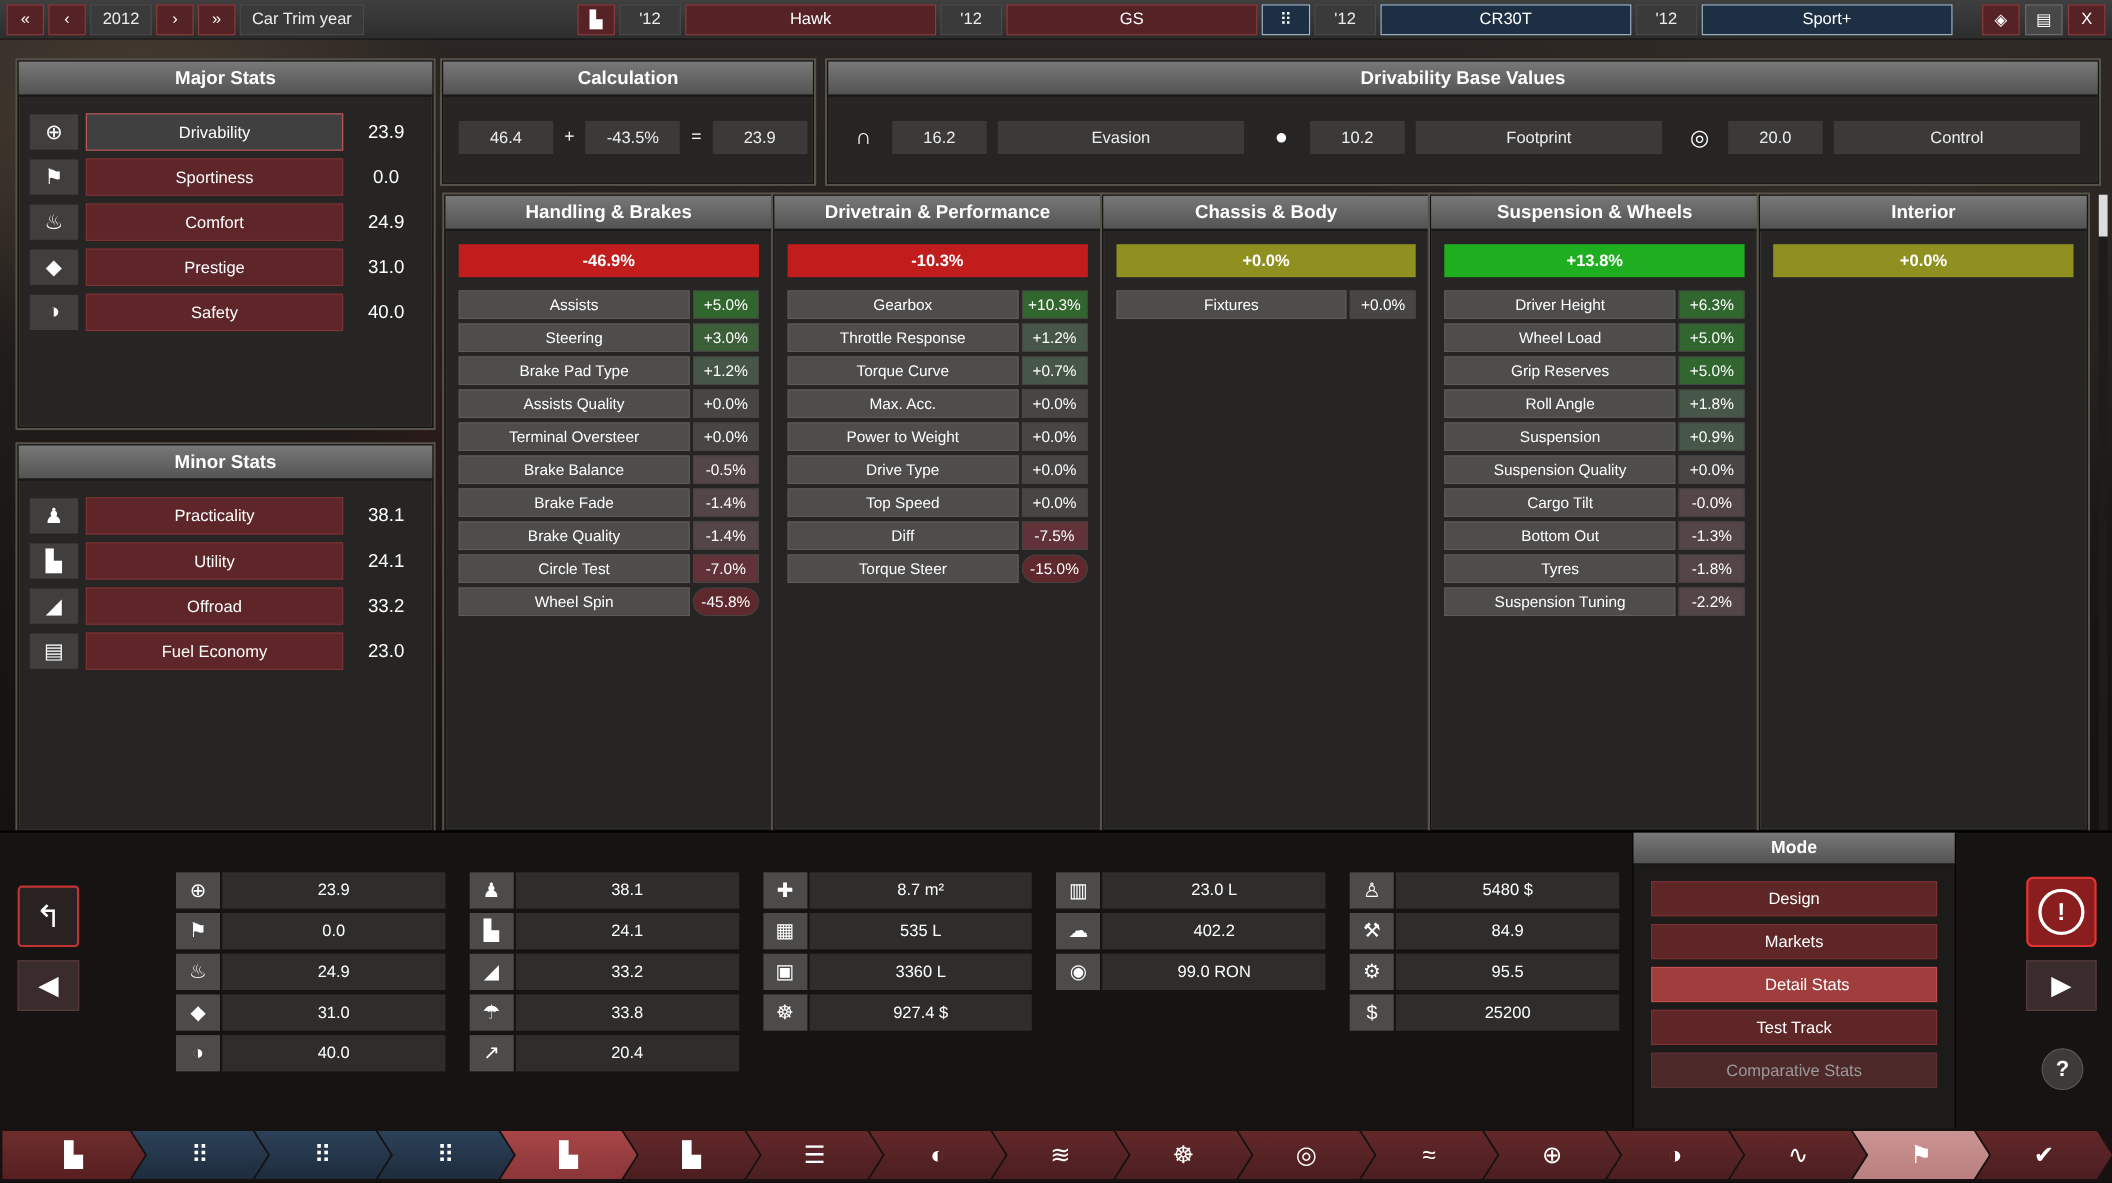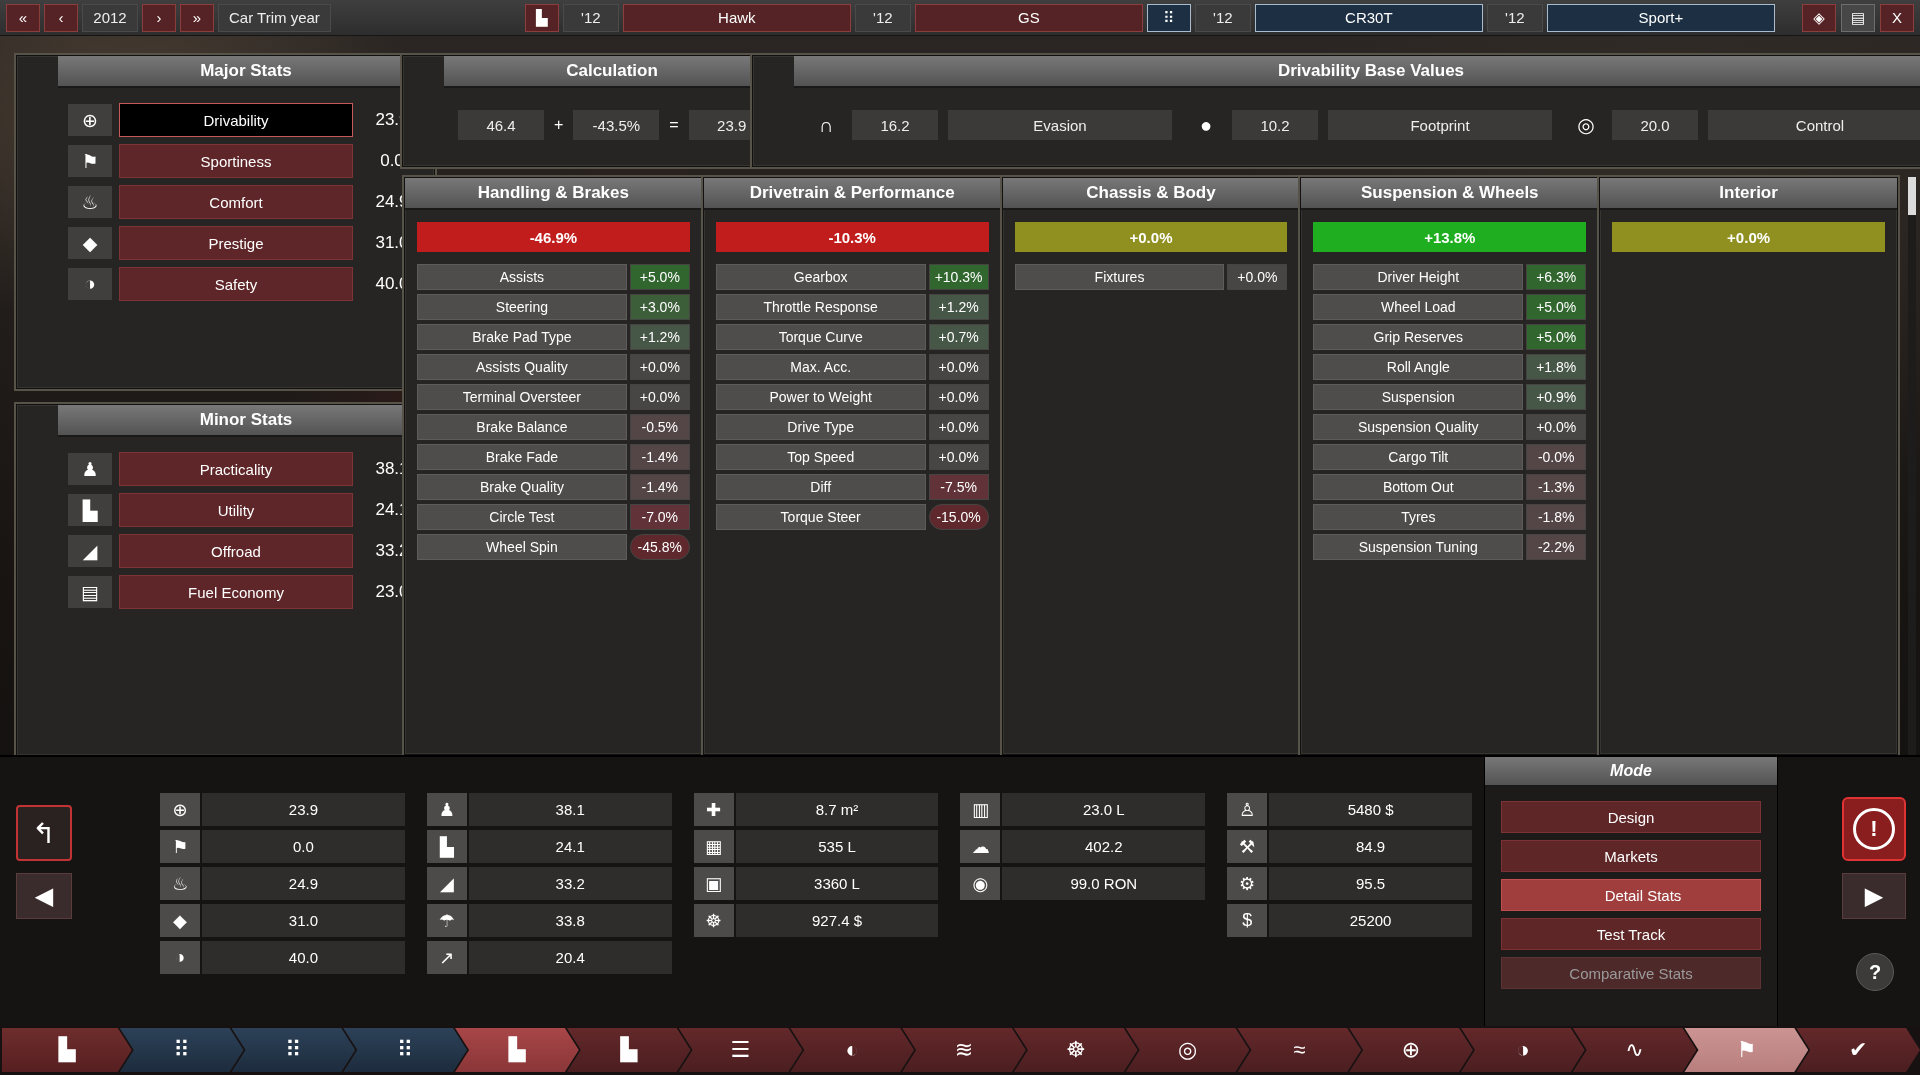--- a/index.html
+++ b/index.html
@@ -16,32 +16,32 @@
   .tb{height:28px;display:flex;align-items:center;justify-content:center;color:#fff;font-size:15px;box-sizing:border-box;}
   .tb-red{background:#552325;border:1px solid #8e3d3d;min-width:34px;cursor:pointer;}
   .tb-blue{background:#1c2f43;border:1px solid #a9bccd;cursor:pointer;}
   .tb-box{background:#3a3a3a;border:1px solid #4a4a4a;color:#eee;padding:0 10px;}
   .tb-name{width:228px;}
   .tb-year{width:56px;}
   .tb-gray{background:#474747;border:1px solid #6d6d6d;min-width:34px;cursor:pointer;}
   .tb-spacer{margin-left:190px;}
   .tb-right{margin-left:auto;display:flex;gap:5px;}
   
-  .panel{position:absolute;background:#262524;border:1px solid #111;box-shadow:0 0 0 2px #575349, inset 0 0 0 1px #36342f;padding-left:41px;}
+  .panel{position:absolute;background:#262524;border:1px solid #111;box-shadow:0 0 0 2px #575349, inset 0 0 0 1px #36342f;}
   .panel-header{height:30px;background:linear-gradient(#787878,#535353);display:flex;align-items:center;justify-content:center;
     color:#fff;font-weight:bold;font-size:17px;border-bottom:2px solid #191919;}
   #major{left:16px;top:55px;width:376px;height:332px;}
   #minor{left:16px;top:404px;width:376px;height:350px;}
   #calc{left:402px;top:55px;width:336px;height:110px;}
   #base{left:752px;top:55px;width:1154px;height:110px;}
   .panel-body{padding-top:8px;}
   .stat-row{display:flex;align-items:center;gap:7px;margin:7px 10px;}
   .stat-icon{width:44px;height:32px;background:#413f3e;display:flex;align-items:center;justify-content:center;color:#fff;font-size:19px;}
   .stat-btn{flex:1;height:32px;background:#5e2628;border:1px solid #7e3336;color:#fff;display:flex;align-items:center;justify-content:center;font-size:15px;cursor:pointer;}
-  .stat-btn[data-active="true"]{background:#000000;border-color:#c55a5a;}
+  .stat-btn[data-active="true"]{background:#404040;border-color:#c55a5a;}
   .stat-val{width:64px;text-align:center;color:#fff;font-size:17px;}
   .calc-body{display:flex;align-items:center;gap:10px;padding:22px 14px;}
   .calc-box{background:#3b3a39;height:30px;min-width:86px;display:flex;align-items:center;justify-content:center;color:#eee;font-size:15px;}
   .calc-op{color:#fff;font-size:16px;}
   .base-body{display:flex;align-items:center;gap:18px;padding:22px 16px;}
   .base-item{display:flex;align-items:center;gap:10px;flex:1;}
   .base-icon{color:#fff;font-size:20px;width:32px;text-align:center;}
   .base-val{background:#3b3a39;height:30px;width:86px;display:flex;align-items:center;justify-content:center;color:#eee;font-size:15px;}
   .base-label{background:#3b3a39;height:30px;flex:1;display:flex;align-items:center;justify-content:center;color:#eee;font-size:15px;}
   
@@ -64,21 +64,21 @@
   #scrolltrack{position:absolute;left:1908px;top:177px;width:8px;height:578px;background:#1d1c1b;}
   #scrollthumb{position:absolute;left:0;top:0;width:8px;height:38px;background:#dcdcdc;cursor:pointer;}
   
   #bottom{position:absolute;left:0;top:755px;width:1920px;height:271px;background:#151413;border-top:2px solid #000;}
   #bstats{position:absolute;left:160px;top:36px;width:1312px;display:flex;gap:22px;}
   .bs-col{flex:1;display:flex;flex-direction:column;gap:4px;}
   .bs-row{display:flex;gap:2px;height:33px;}
   .bs-icon{width:40px;background:#4c4b4a;color:#fff;display:flex;align-items:center;justify-content:center;font-size:18px;}
   .bs-val{flex:1;background:#2e2d2c;color:#fff;display:flex;align-items:center;justify-content:center;font-size:15px;}
   #mode{position:absolute;left:1484px;top:0;width:292px;height:271px;background:#1c1b1a;border-left:1px solid #000;border-right:1px solid #000;}
-  #mode .panel-header{height:28px;font-size:16px;font-style:italic;}
+  #mode .panel-header{height:28px;font-size:16px;}
   .mode-btns{display:flex;flex-direction:column;gap:7px;padding:14px 16px;}
   .mode-btn{height:30px;display:flex;align-items:center;justify-content:center;color:#fff;font-size:15px;background:#5e2627;border:1px solid #7c3134;cursor:pointer;}
   .mode-btn[data-state="active"]{background:#a03e3e;border-color:#c05050;padding-left:24px;}
   .mode-btn[data-state="disabled"]{background:#4e292a;color:#9a9a9a;border-color:#5c3233;cursor:default;}
   .tool-btn{position:absolute;display:flex;align-items:center;justify-content:center;color:#fff;cursor:pointer;box-sizing:border-box;}
   #undoBtn{left:16px;top:48px;width:56px;height:56px;background:#2a2121;border:2px solid #c23434;border-radius:4px;font-size:28px;}
   #backBtn{left:16px;top:116px;width:56px;height:46px;background:#3a2c2c;border:1px solid #5a3c3c;font-size:24px;}
   #warnBtn{right:14px;top:40px;width:64px;height:64px;background:#8a1d1d;border:2px solid #e03434;border-radius:6px;}
   .warn-circle{width:36px;height:36px;border:3px solid #fff;border-radius:50%;display:flex;align-items:center;justify-content:center;color:#fff;font-weight:bold;font-size:22px;}
   #fwdBtn{right:14px;top:116px;width:64px;height:46px;background:#3a2c2c;border:1px solid #5a3c3c;font-size:24px;}

